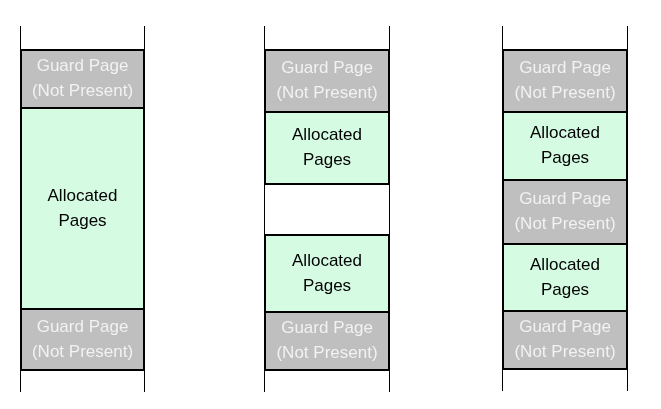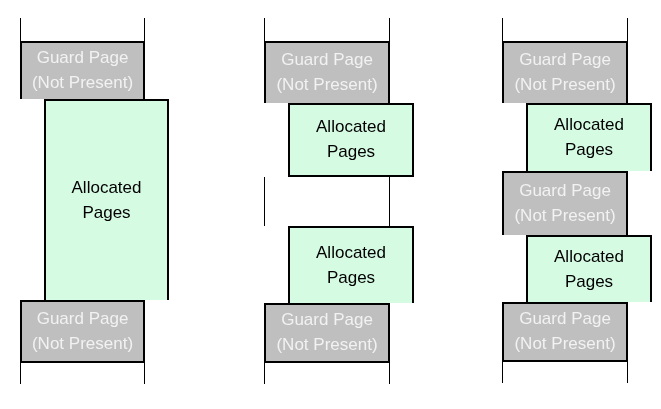--- a/index.html
+++ b/index.html
@@ -17,21 +17,21 @@
   }
   .canvas {
     position: relative;
     width: 661px;
     height: 409px;
     background: var(--bg);
     overflow: hidden;
   }
   .memcol {
     position: absolute;
-    top: 18px;
+    top: 26px;
     display: flex;
     flex-direction: column;
   }
   .memcol.c1 { left: 20px;  width: 125px; }
   .memcol.c2 { left: 264px; width: 126px; }
   .memcol.c3 { left: 502px; width: 126px; }
   .seg {
     box-sizing: border-box;
     width: 100%;
     display: flex;
@@ -52,21 +52,20 @@
     line-height: 1.45;
   }
   .seg.cap { border-bottom: 2px solid var(--line); }
   .seg.guard {
     background: var(--guard-fill);
     color: var(--guard-text);
   }
   .seg.allocated {
     background: var(--alloc-fill);
     color: var(--alloc-text);
-    margin-left: 24px;
   }
   .label-line { white-space: nowrap; }
 </style>
 </head>
 <body>
 
 <div class="canvas">
   <div class="memcol c1">
       <div class="seg open" style="height: 23px;"></div>
       <div class="seg guard" style="height: 58px;">

